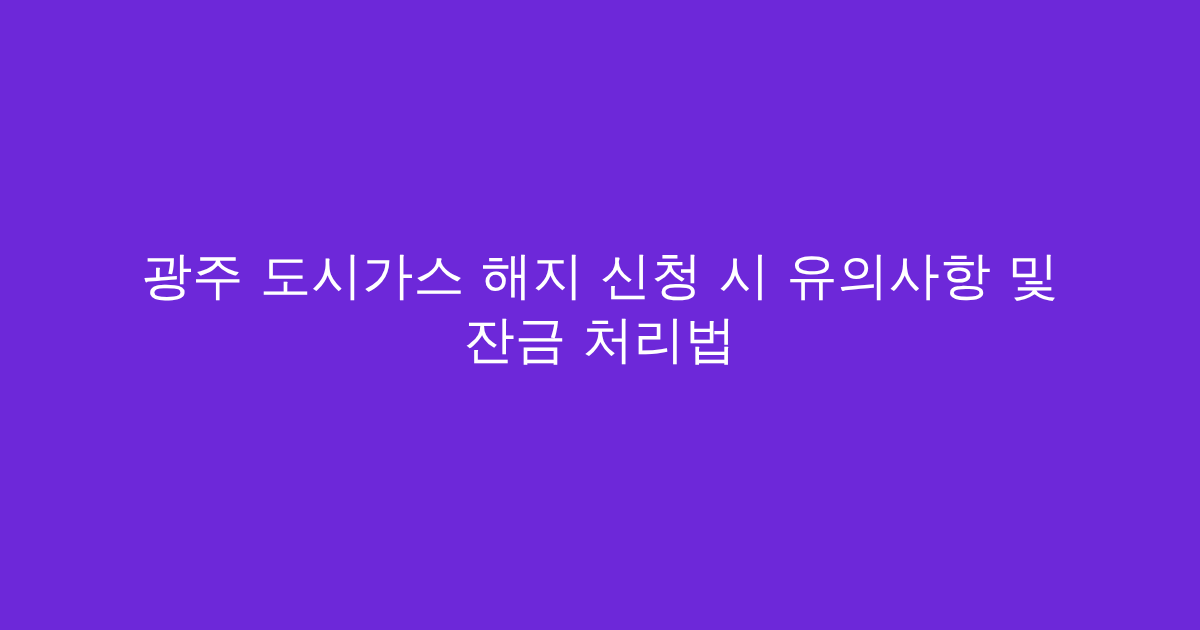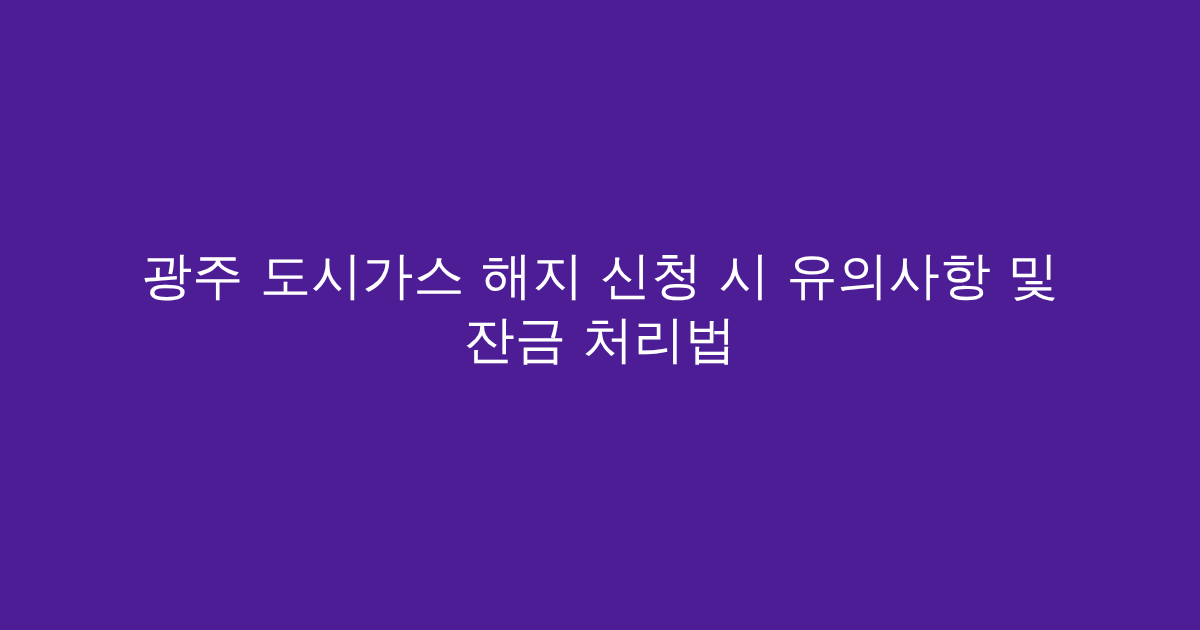--- a/index.html
+++ b/index.html
@@ -46,17 +46,17 @@
     font-weight: 400;
     letter-spacing: 0.2px;
     word-break: keep-all;
     white-space: normal;
     text-rendering: geometricPrecision;
   }
 </style>
 </head>
 <body>
 
-<div class="og-card" style="background-color: #4c1d95;">
+<div class="og-card" style="background-color: #6d28d9;">
   <div class="title-block">
     <h1 class="card-title" style="color: rgb(255, 255, 255);">광주 도시가스 해지 신청 시 유의사항 및 잔금 처리법</h1>
   </div>
 </div>
 
 </body></html>

